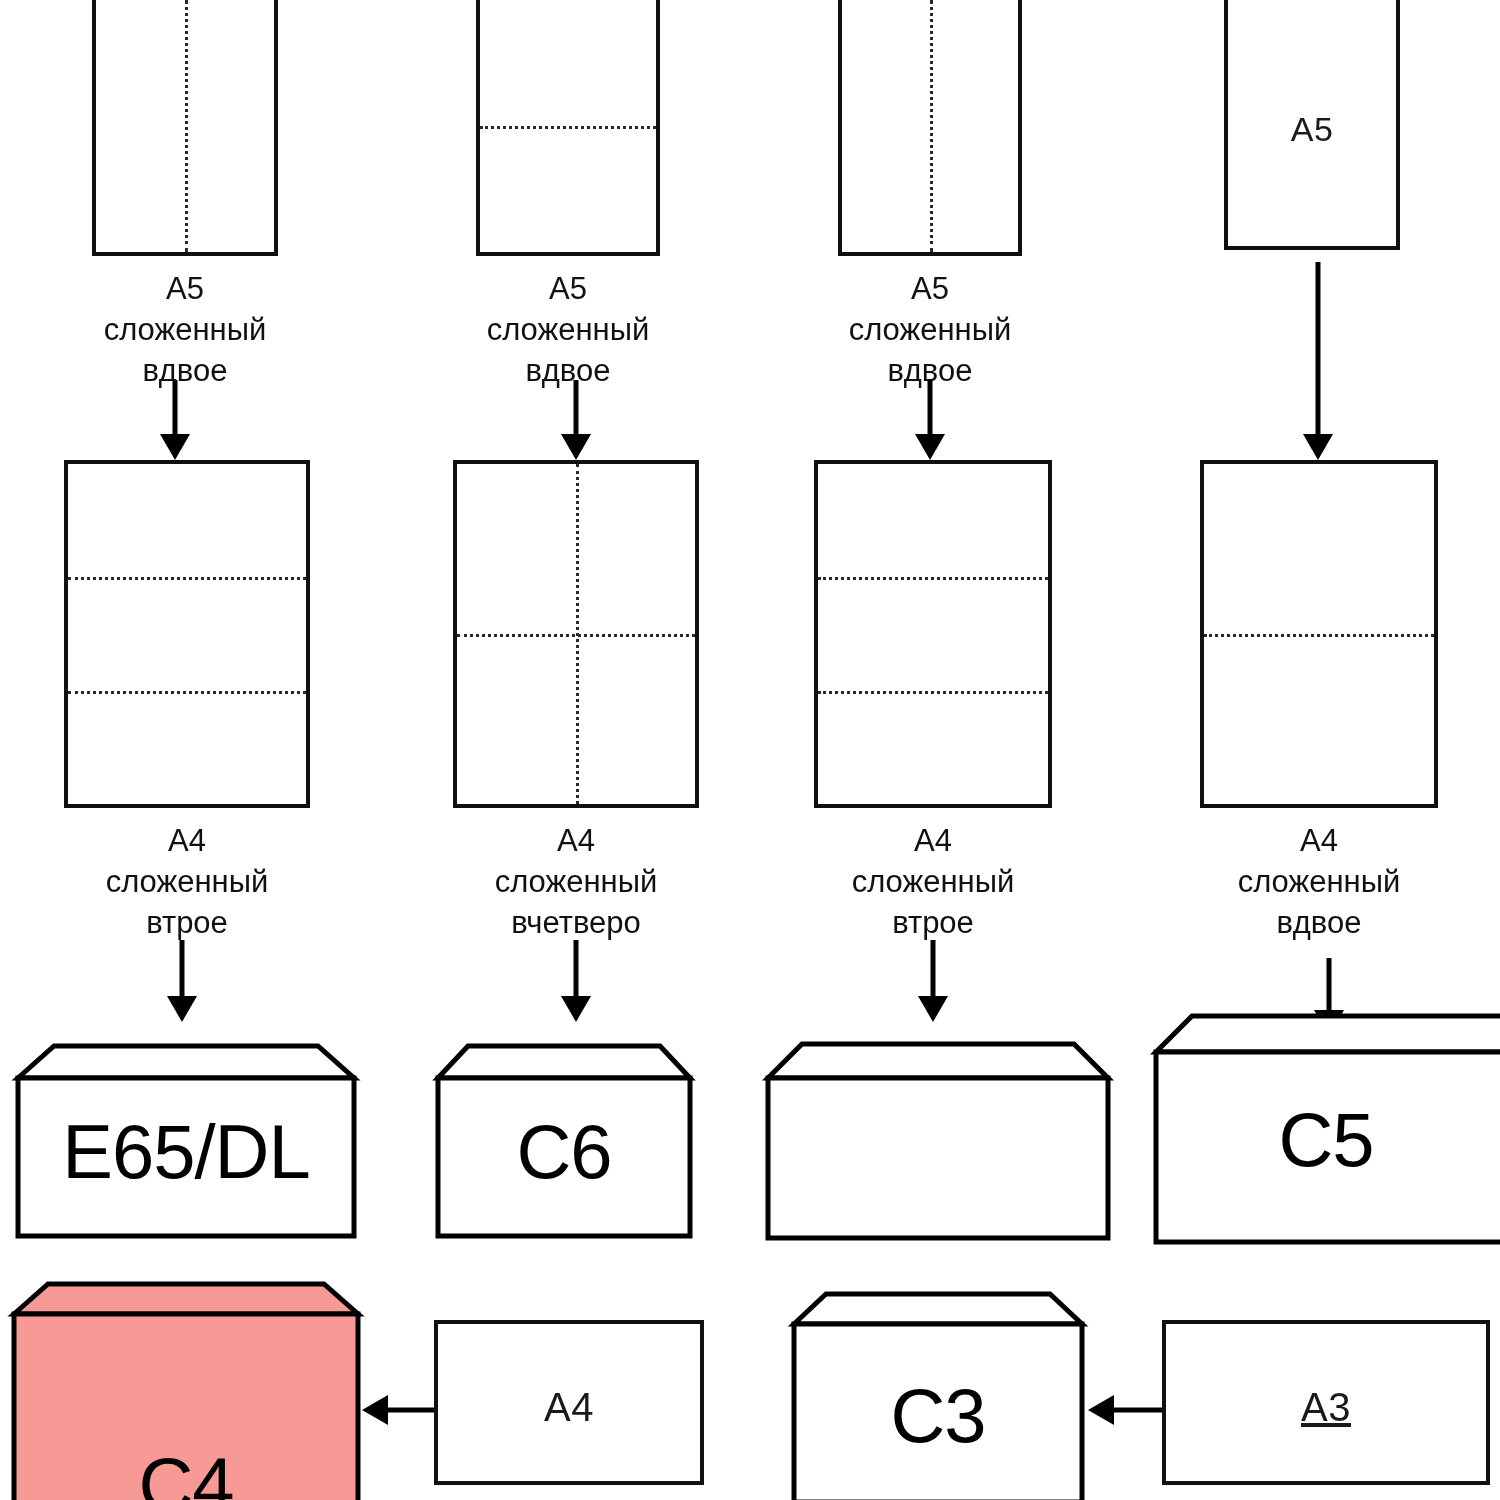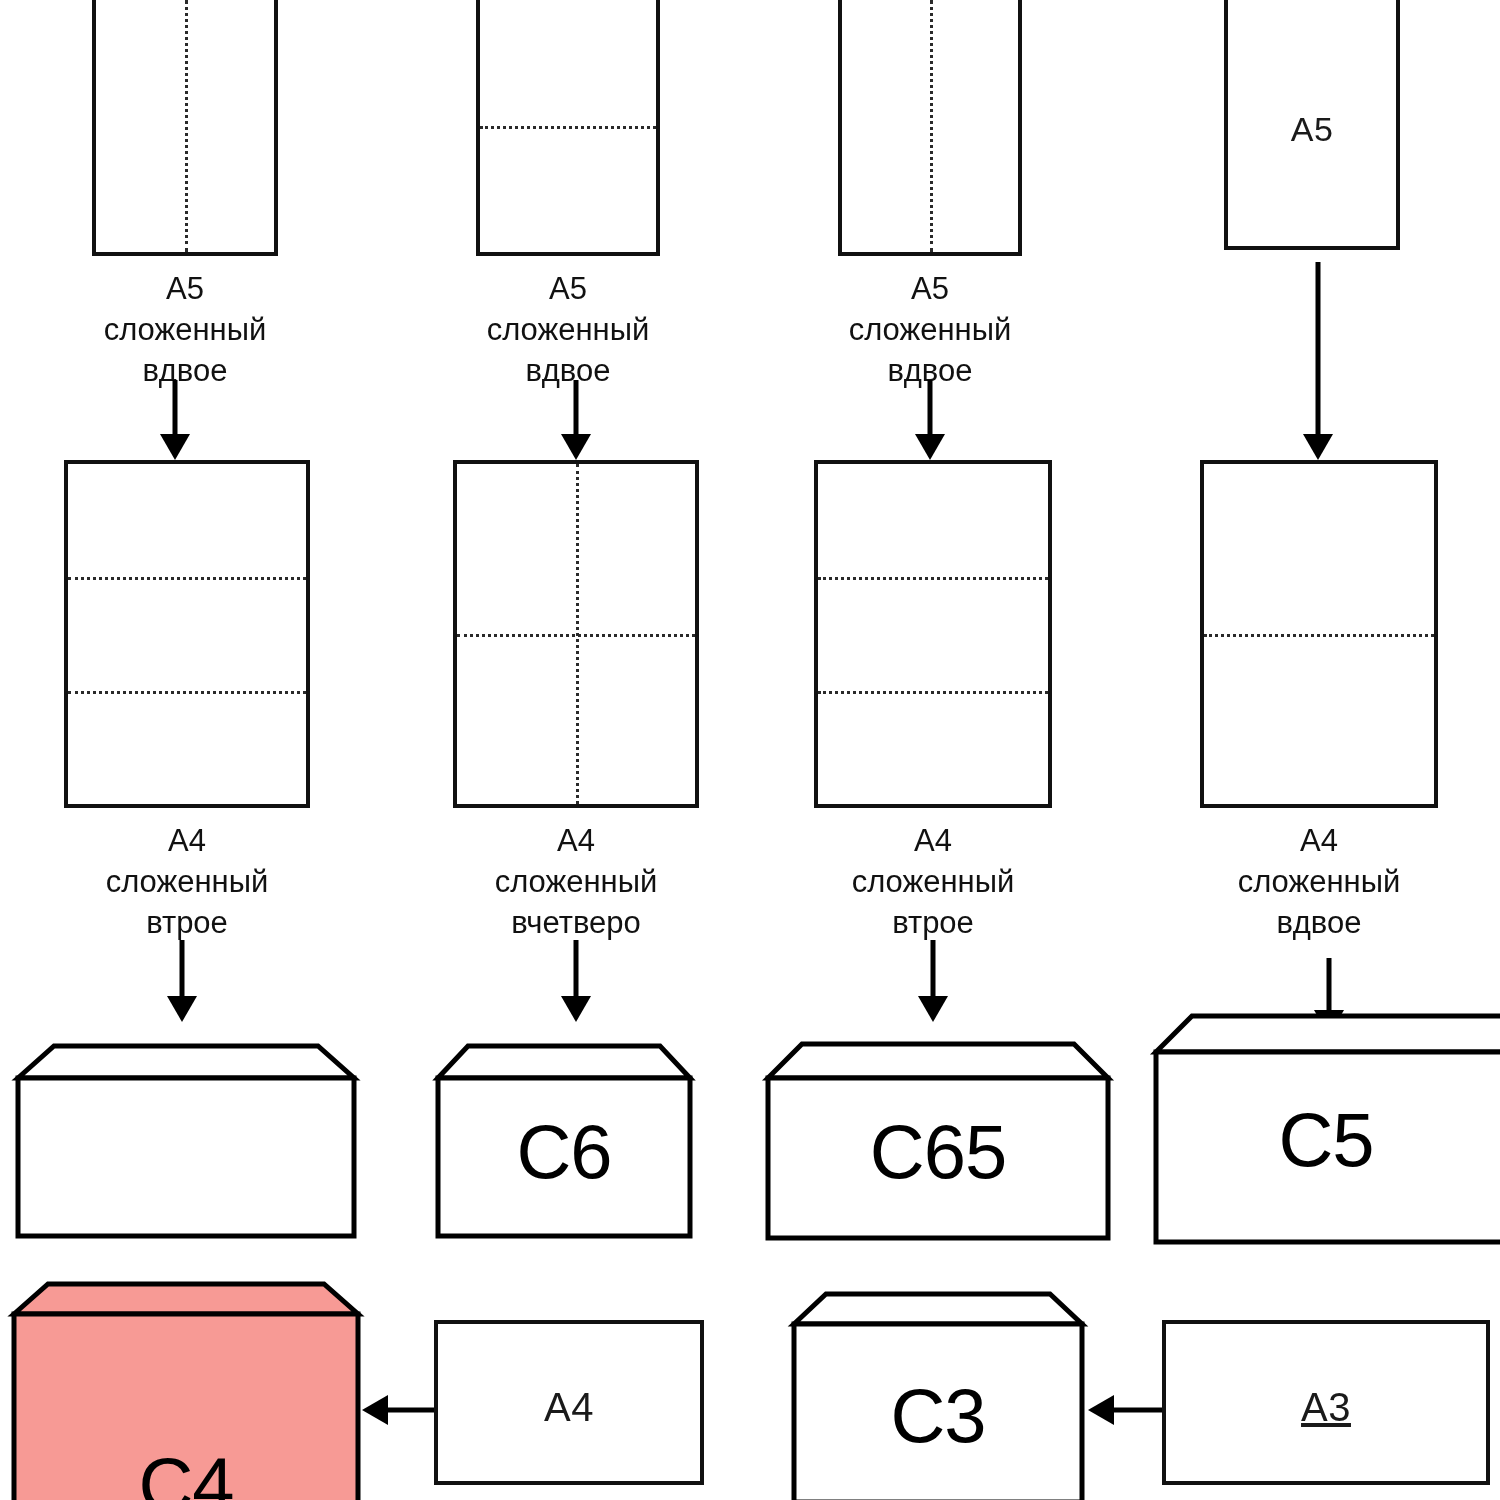--- a/index.html
+++ b/index.html
@@ -221,36 +221,36 @@
     <div class="shaft" style="height:54px;"></div>
     <div class="head"></div>
   </div>
 
   <div class="envelope" style="left:18px; top:1042px; width:336px; height:196px;">
     <svg viewBox="0 0 336 196" preserveAspectRatio="none">
       <polygon points="0,36 36,4 300,4 336,36" fill="#ffffff" stroke="#000000" stroke-width="5"></polygon>
       <rect x="0" y="36" width="336" height="158" fill="#ffffff" stroke="#000000" stroke-width="5"></rect>
     </svg>
   </div>
+  <div class="env-label" style="left:18px; top:1108px; width:336px;">E65/DL</div>
 
   <div class="envelope" style="left:438px; top:1042px; width:252px; height:196px;">
     <svg viewBox="0 0 252 196" preserveAspectRatio="none">
       <polygon points="0,36 30,4 222,4 252,36" fill="#ffffff" stroke="#000000" stroke-width="5"></polygon>
       <rect x="0" y="36" width="252" height="158" fill="#ffffff" stroke="#000000" stroke-width="5"></rect>
     </svg>
   </div>
   <div class="env-label" style="left:438px; top:1108px; width:252px;">C6</div>
 
   <div class="envelope" style="left:768px; top:1040px; width:340px; height:200px;">
     <svg viewBox="0 0 340 200" preserveAspectRatio="none">
       <polygon points="0,38 34,4 306,4 340,38" fill="#ffffff" stroke="#000000" stroke-width="5"></polygon>
       <rect x="0" y="38" width="340" height="160" fill="#ffffff" stroke="#000000" stroke-width="5"></rect>
     </svg>
   </div>
-  <div class="env-label" style="left:768px; top:1108px; width:340px;">C65</div>
 
   <div class="envelope" style="left:1156px; top:1012px; width:400px; height:232px;">
     <svg viewBox="0 0 400 232" preserveAspectRatio="none">
       <polygon points="0,40 36,4 364,4 400,40" fill="#ffffff" stroke="#000000" stroke-width="5"></polygon>
       <rect x="0" y="40" width="400" height="190" fill="#ffffff" stroke="#000000" stroke-width="5"></rect>
     </svg>
   </div>
   <div class="env-label" style="left:1156px; top:1096px; width:340px;text-align:center;">C5</div>
 
   <div class="envelope" style="left:14px; top:1280px; width:344px; height:230px;">

